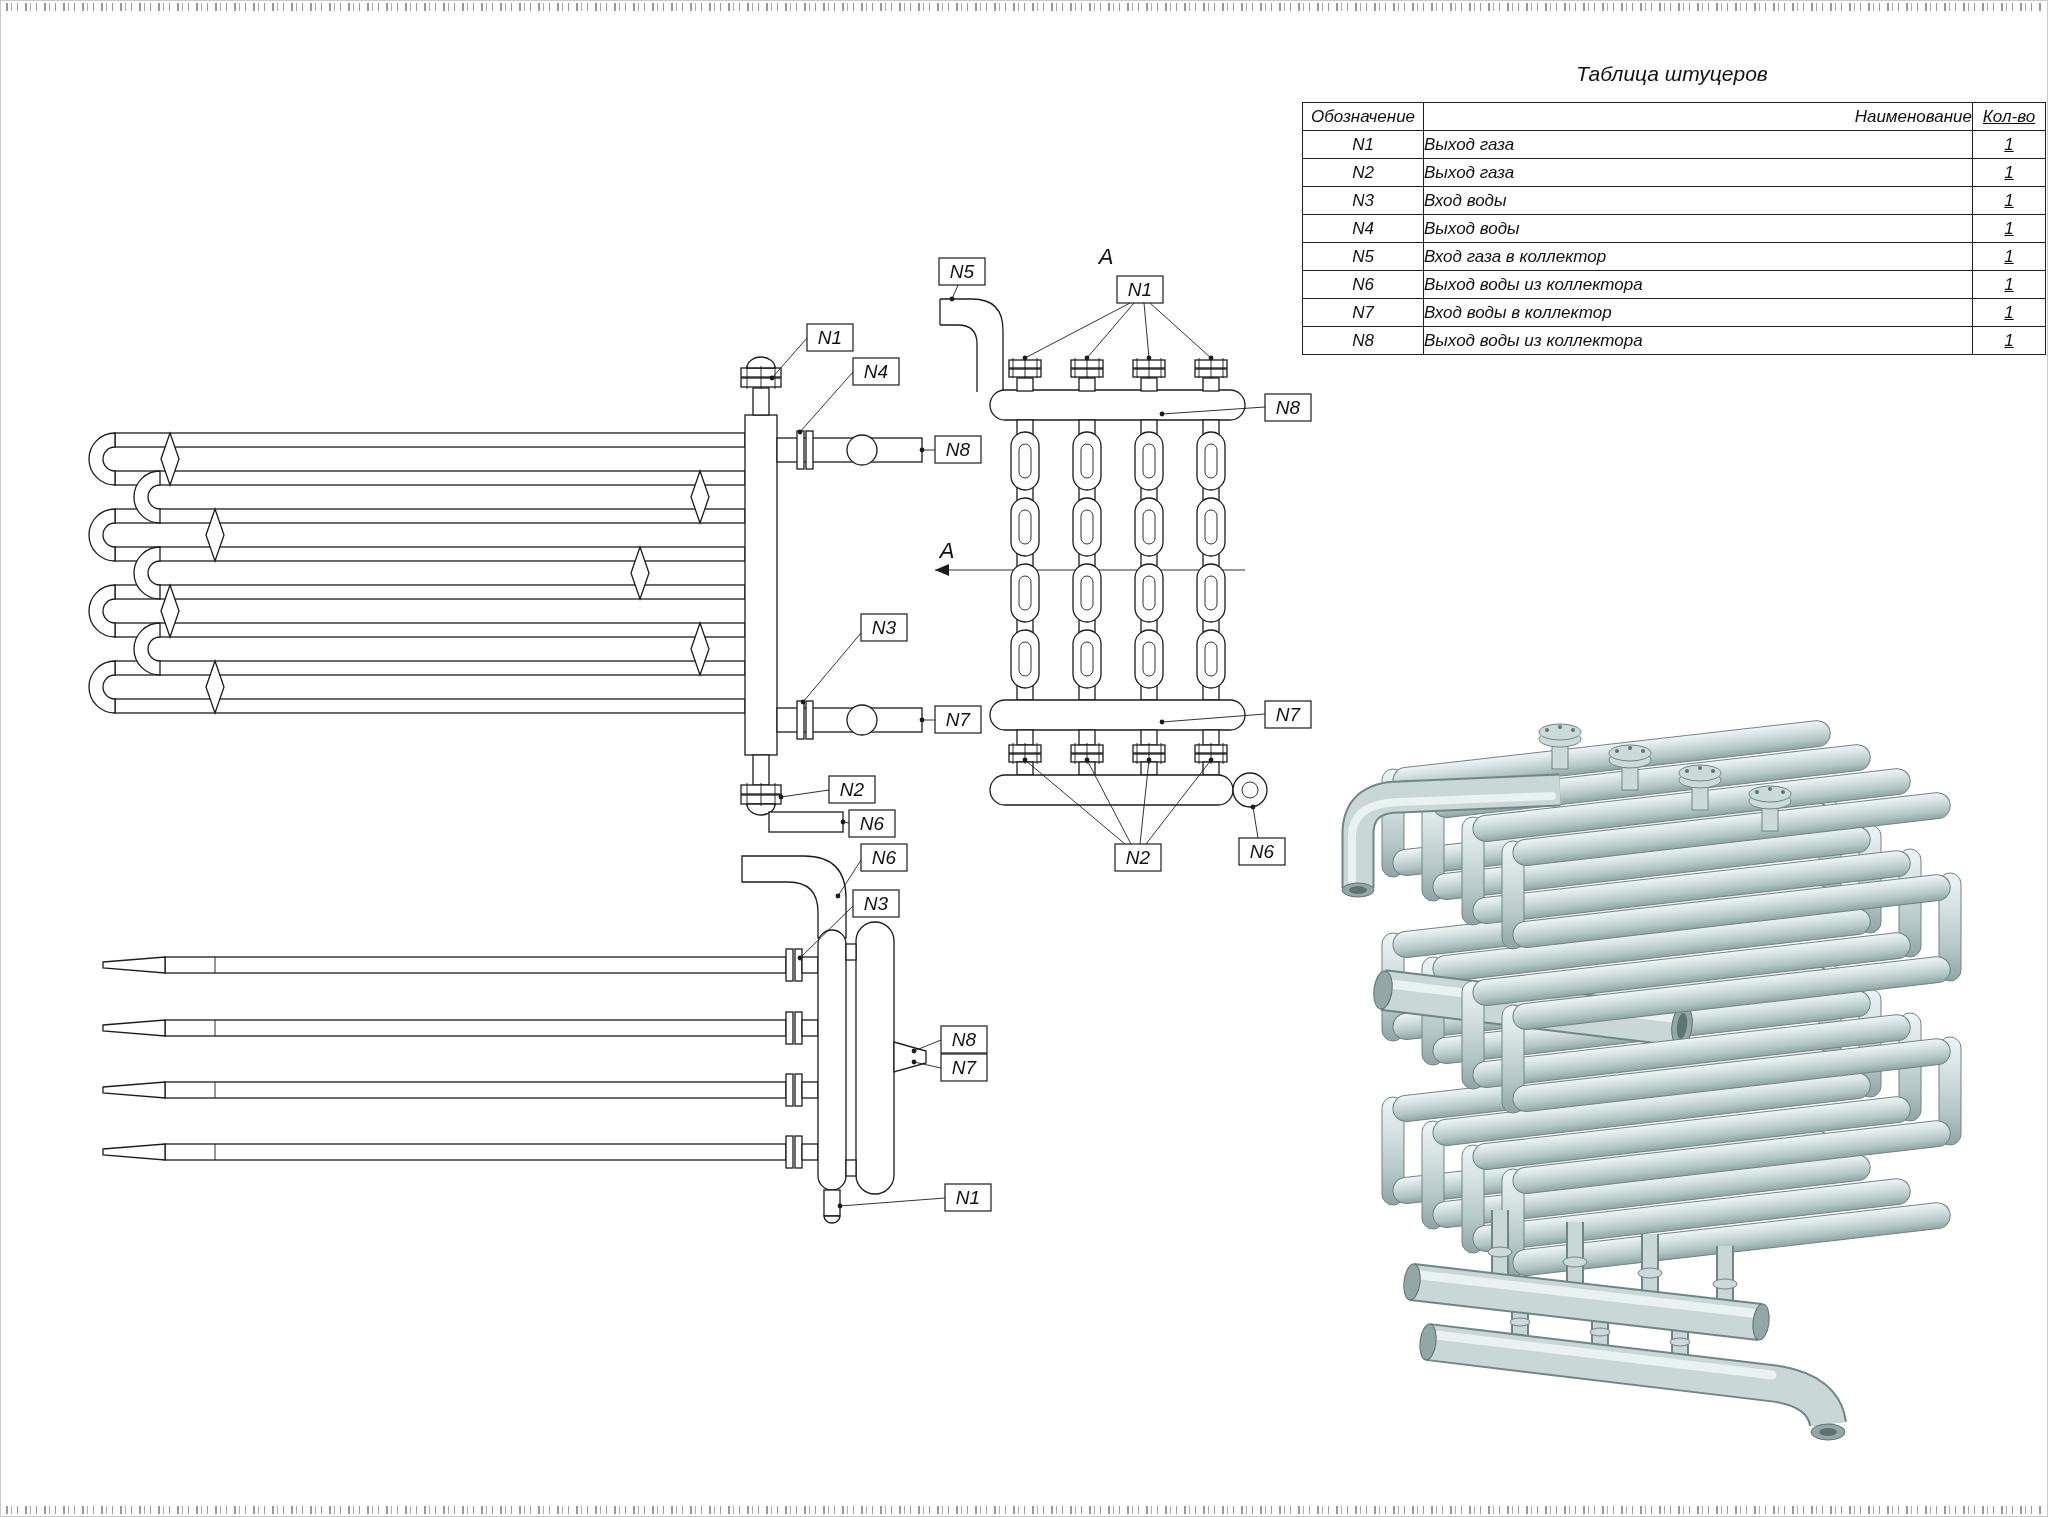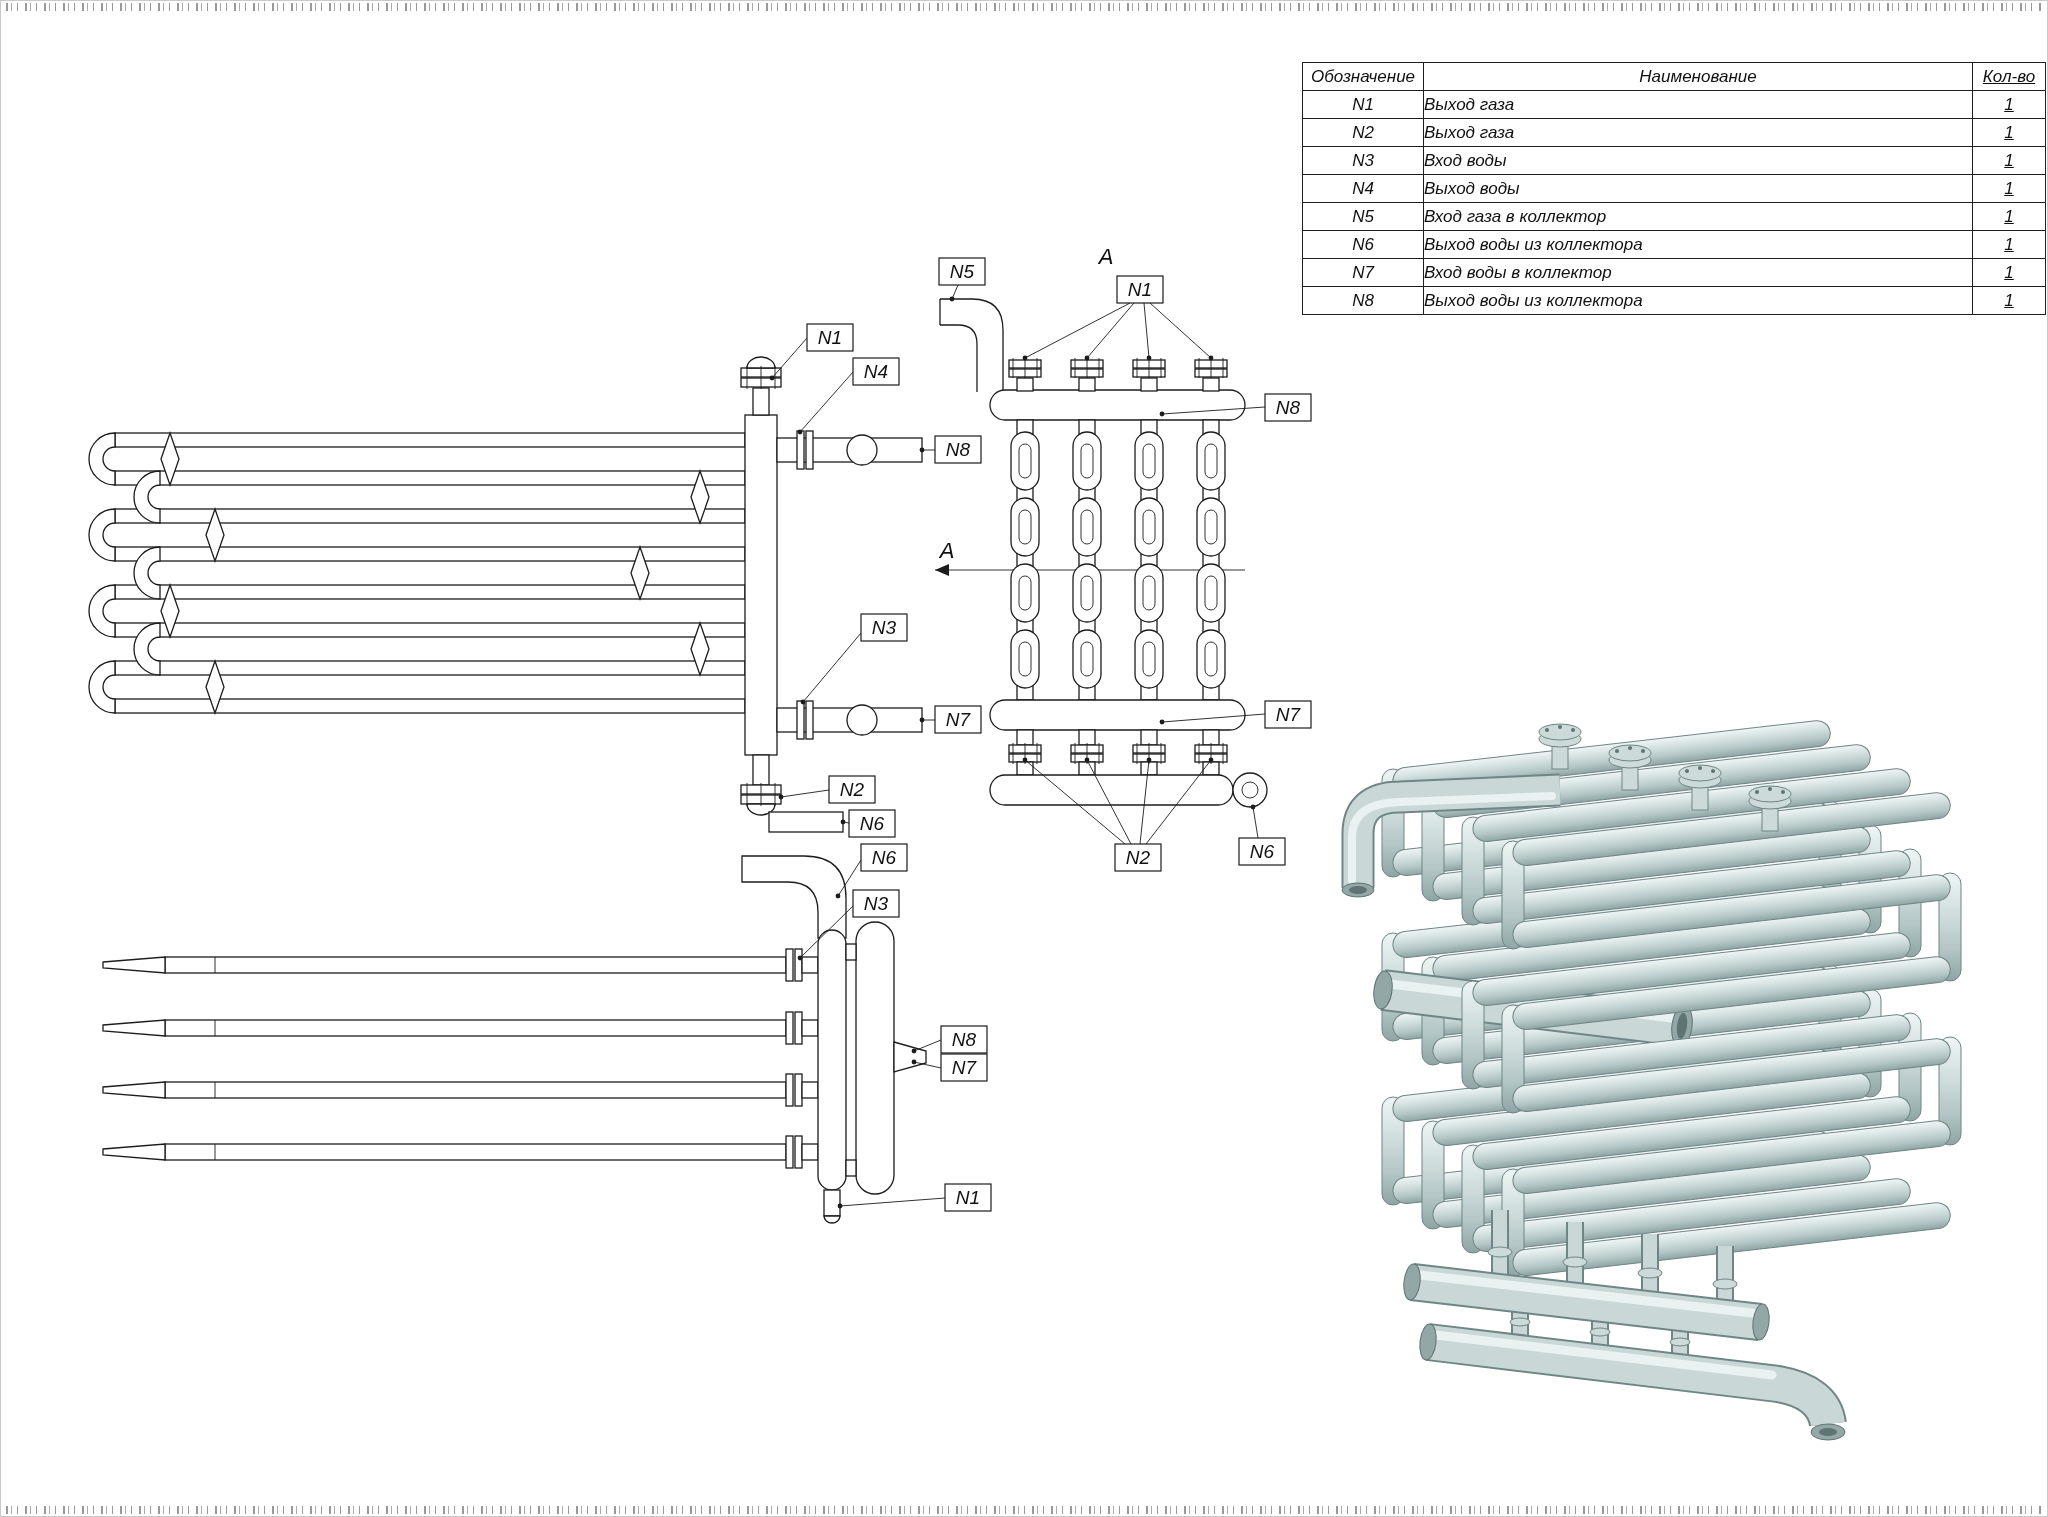--- a/index.html
+++ b/index.html
@@ -11,21 +11,21 @@
   .edge-noise.top { top:3px; } .edge-noise.bottom { bottom:3px; }
 
   
   .nozzle-table-wrap { position:absolute; left:1302px; top:62px; width:740px; color:#111; }
   .tbl-title { text-align:center; font:italic 21px/24px "Liberation Sans", sans-serif; margin-bottom:16px; }
   table.tbl { border-collapse:collapse; table-layout:fixed; width:740px;
               font:italic 17px/1 "Liberation Sans", sans-serif; color:#111; }
   table.tbl th, table.tbl td { border:1px solid #1f1f1f; height:27px; padding:0; font-weight:normal;margin-top:28px; }
   .c-des { width:120px; text-align:center; }
   .c-name { width:548px; text-align:left; padding-left:10px; }
-  th.c-name { text-align:center; padding-left:0; }
+  th.c-name { text-align:right; padding-left:0; }
   .c-qty { width:72px; text-align:center;text-decoration:underline; }
 
   
   .draw-layer { position:absolute; inset:0; }
   svg .fw  { fill:#ffffff; stroke:#1c1c1c; stroke-width:1.3; }
   svg .fwt { fill:#ffffff; stroke:#1c1c1c; stroke-width:0.9; }
   svg .ln  { fill:none; stroke:#1c1c1c; stroke-width:1.3; }
   svg .tn  { fill:none; stroke:#1c1c1c; stroke-width:0.9; }
   svg .ld  { fill:none; stroke:#1c1c1c; stroke-width:0.9; }
   svg .dot { fill:#1c1c1c; stroke:none; }
@@ -42,20 +42,21 @@
   svg .hole { fill:#5f7373; stroke:none; }
 </style>
 </head>
 <body>
 
 <div class="sheet-frame"></div>
 <div class="edge-noise top"></div>
 <div class="edge-noise bottom"></div>
 
 <div class="nozzle-table-wrap">
+  <div class="tbl-title">Таблица штуцеров</div>
   <table class="tbl">
     <thead>
       <tr>
         <th class="c-des">Обозначение</th>
         <th class="c-name">Наименование</th>
         <th class="c-qty">Кол-во</th>
       </tr>
     </thead>
     <tbody>
       <tr>

